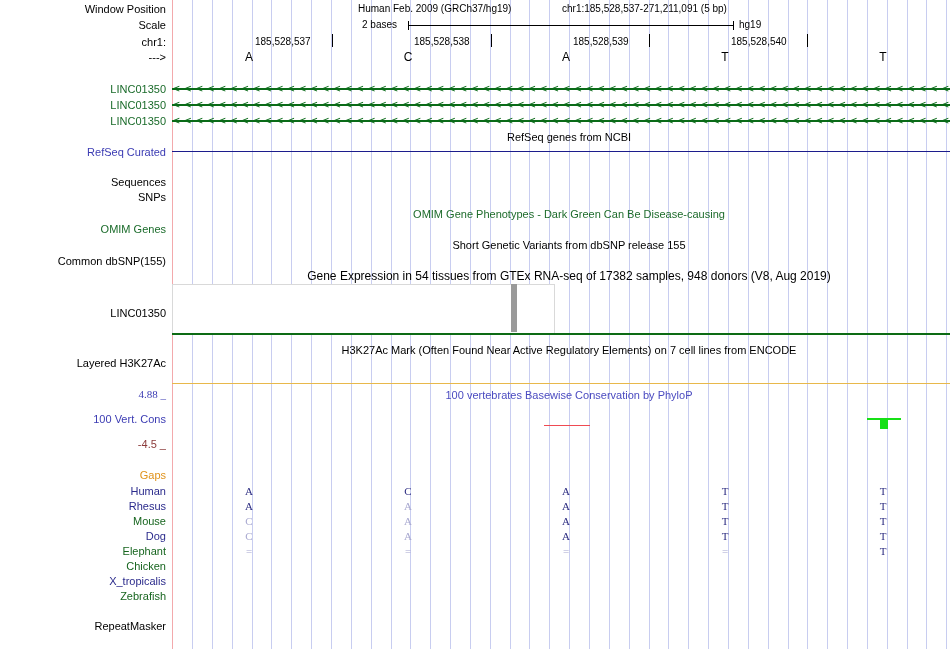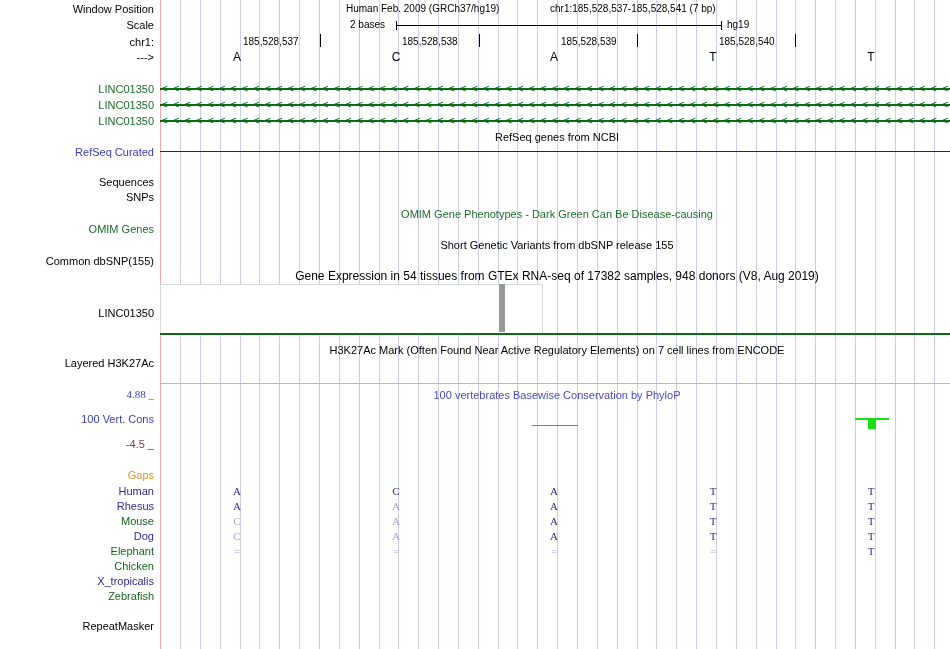--- a/index.html
+++ b/index.html
@@ -1,21 +1,21 @@
 <!DOCTYPE html>
 <html><head>
 <meta charset="utf-8">
 <style>
   html,body{margin:0;padding:0;background:#ffffff;}
   body{
     width:950px;height:649px;position:relative;overflow:hidden;
     font-family:"Liberation Sans","DejaVu Sans",sans-serif;
     font-size:11px;color:#000;
   }
-  #browser{position:absolute;left:4px;top:0;width:932px;height:649px;}
+  #browser{position:absolute;left:16px;top:0;width:932px;height:649px;}
 
   
   .gridlayer{position:absolute;left:0;top:0;width:950px;height:649px;pointer-events:none;}
   .gline{position:absolute;top:0;width:1px;height:649px;background:#c8cdf0;}
   .gline.red{background:#f3a9ac;}
 
   
   .lbl{
     position:absolute;left:0;width:152px;text-align:right;
     font-size:11px;line-height:12px;white-space:nowrap;
@@ -116,21 +116,21 @@
       <div class="gline" style="left: 831px;"></div>
       <div class="gline" style="left: 851px;"></div>
       <div class="gline" style="left: 871px;"></div>
       <div class="gline" style="left: 891px;"></div>
       <div class="gline" style="left: 910px;"></div>
       <div class="gline" style="left: 930px;"></div>
     </div>
 
   <div class="lbl black" style="top:3px;">Window Position</div>
   <div class="coordtxt" style="left:342px;top:3px;">Human Feb. 2009 (GRCh37/hg19)</div>
-  <div class="coordtxt" style="left:546px;top:3px;">chr1:185,528,537-185,528,541 (7 bp)</div>
+  <div class="coordtxt" style="left:546px;top:3px;">chr1:185,528,537-271,211,091 (5 bp)</div>
 
   <div class="lbl black" style="top:19px;">Scale</div>
   <div class="coordtxt" style="left:346px;top:19px;">2 bases</div>
   <div class="scalebar" style="left:392px;top:25px;width:326px;"></div>
   <div class="scalecap" style="left:392px;top:21px;"></div>
   <div class="scalecap" style="left:717px;top:21px;"></div>
   <div class="coordtxt" style="left:723px;top:19px;">hg19</div>
 
   <div class="lbl black" style="top:36px;">chr1:</div>
   <div class="lbl black" style="top:51px;">---&gt;</div>

